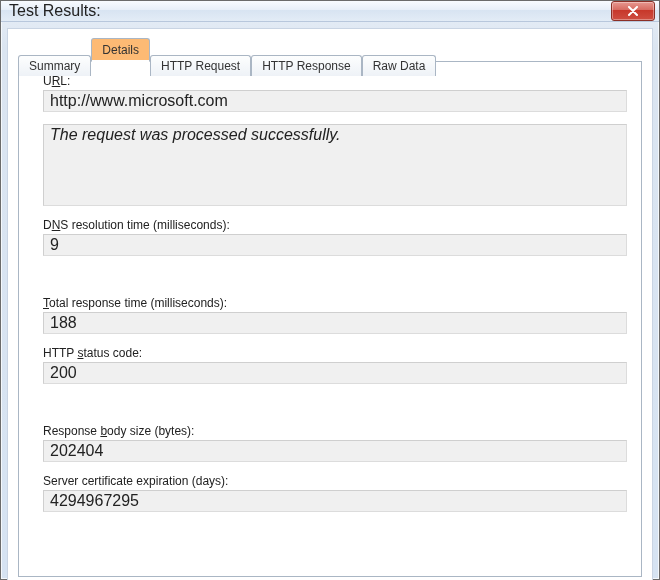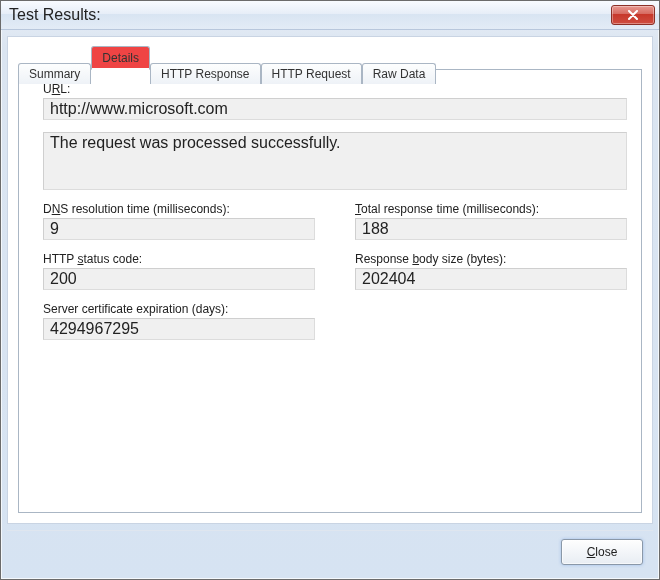--- a/index.html
+++ b/index.html
@@ -78,21 +78,21 @@
     border-top-left-radius: 3px;
     border-top-right-radius: 3px;
     margin-right: 0px;
     position: relative;
     top: 1px;
     cursor: pointer;
     font-size: 12px;
     line-height: 14px;
   }
   .tab.active {
-    background: #ef4444;
+    background: #fdba74;
     border-bottom: 1px solid #ffffff;
     top: 1px;
     z-index: 2;
     padding: 4px 10px 4px 10px;
     box-shadow: 0 -1px 0 #ffffff inset;
   }
   .tab:not(.active) {
     top: 15px;
   }
 
@@ -119,30 +119,32 @@
     border-left-color: #cfcfcf;
     padding: 3px 6px;
     font-size: 16px;
     color: #222;
     box-sizing: border-box;
     height: 22px;
     line-height: 14px;
     overflow: hidden;
   }
   .ro-multiline {
-    height: 58px;
+    height: 82px;
     white-space: pre-wrap;
+    font-style: italic;
   }
 
   .row-full { margin-bottom: 12px; }
 
   .row-cols {
     display: flex;
     gap: 40px;
     margin-bottom: 12px;
+    flex-direction: column;
   }
   .col {
     flex: 1;
     min-width: 0;
   }
 
   .bottom-bar {
     padding: 8px 10px 8px 10px;
     display: flex;
     justify-content: flex-end;
@@ -178,22 +180,22 @@
         <path d="M2 1 L10 9 M10 1 L2 9" stroke="#ffffff" stroke-width="2" stroke-linecap="round"></path>
       </svg>
     </div>
   </div>
 
   <div class="client">
 
     <div class="tabstrip">
       <div class="tab">Summary</div>
       <div class="tab active">Details</div>
+      <div class="tab">HTTP Request</div>
       <div class="tab">HTTP Response</div>
-      <div class="tab">HTTP Request</div>
       <div class="tab">Raw Data</div>
     </div>
 
     <div class="tabpage">
 
       <div class="row-full">
         <div class="lbl"><span>U</span><span class="ul">R</span><span>L:</span></div>
         <div class="ro-field">http://www.microsoft.com</div>
       </div>
 

